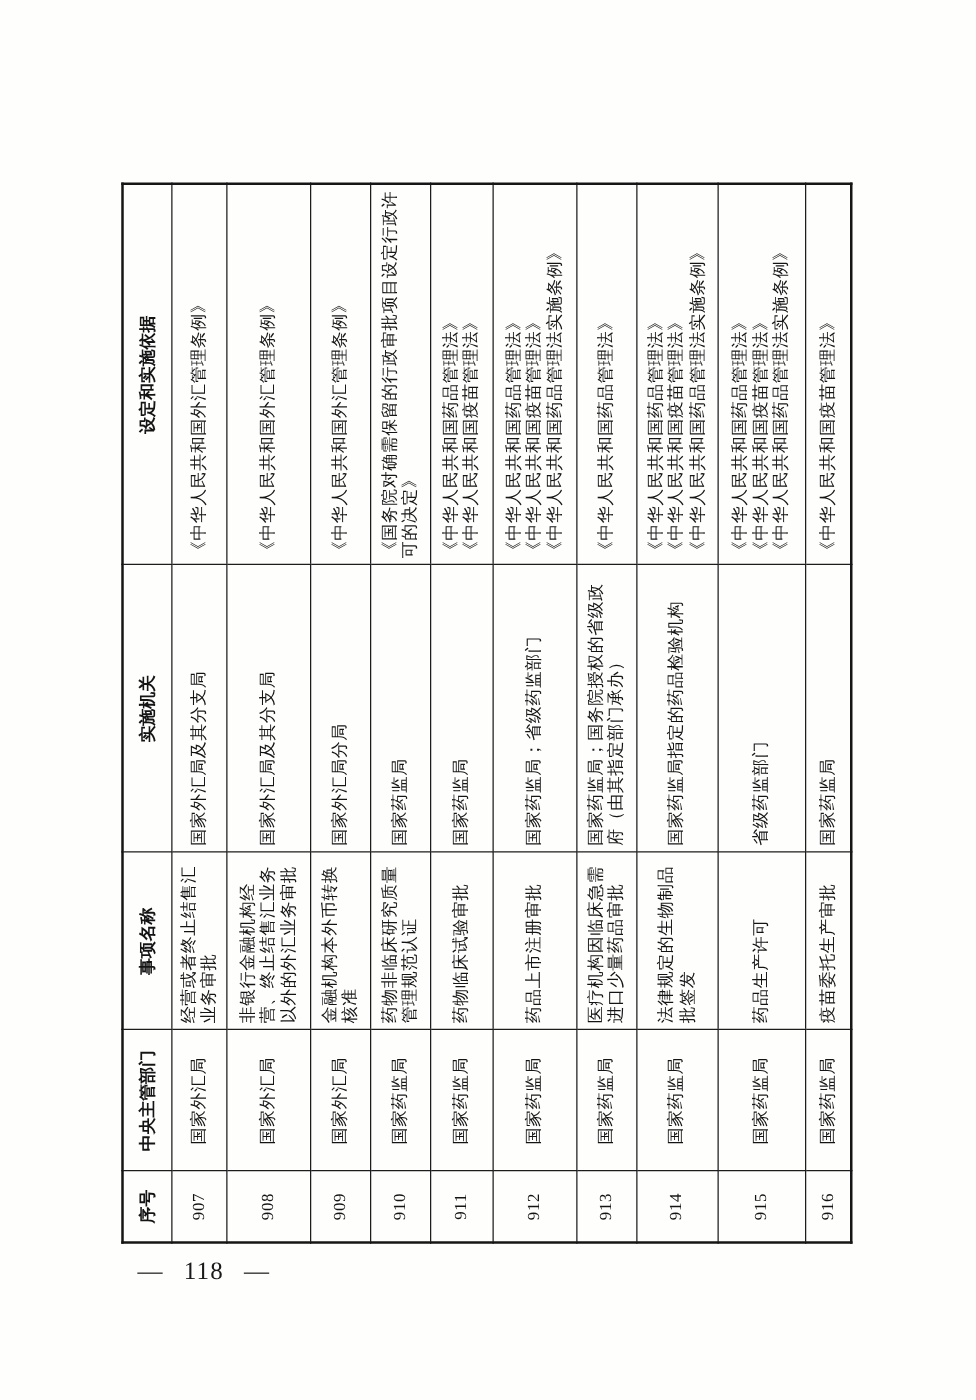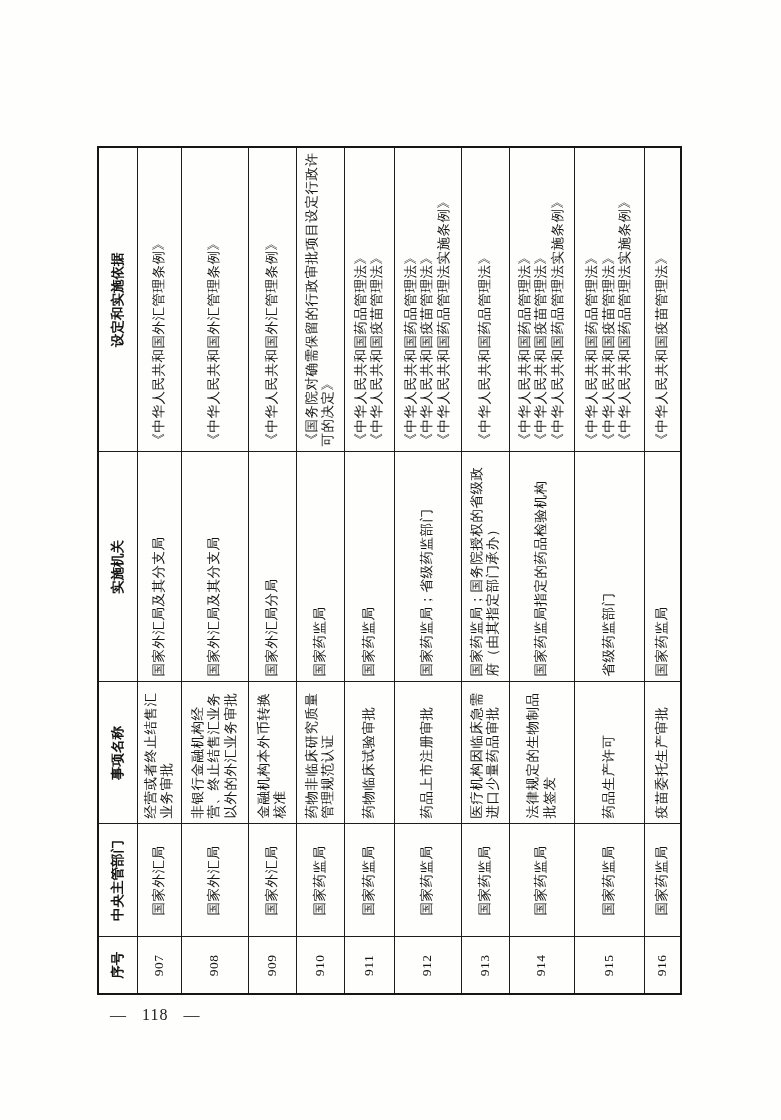--- a/index.html
+++ b/index.html
@@ -62,21 +62,21 @@
   tbody tr:nth-child(6)  { height: 67px; }
   tbody tr:nth-child(7)  { height: 48px; }
   tbody tr:nth-child(8)  { height: 65px; }
   tbody tr:nth-child(9)  { height: 70px; }
   tbody tr:nth-child(10) { height: 37px; }
 
   .page-number {
     position: absolute;
     left: 110px;
     top: 1006px;
-    font-size: 16px;
+    font-size: 20px;
     letter-spacing: 1px;
     word-spacing: 10px;
     color: #1a1a1a;
     font-family: "Liberation Serif", "DejaVu Serif", serif;
   }
 </style>
 </head>
 <body>
 
 <div class="sheet">

